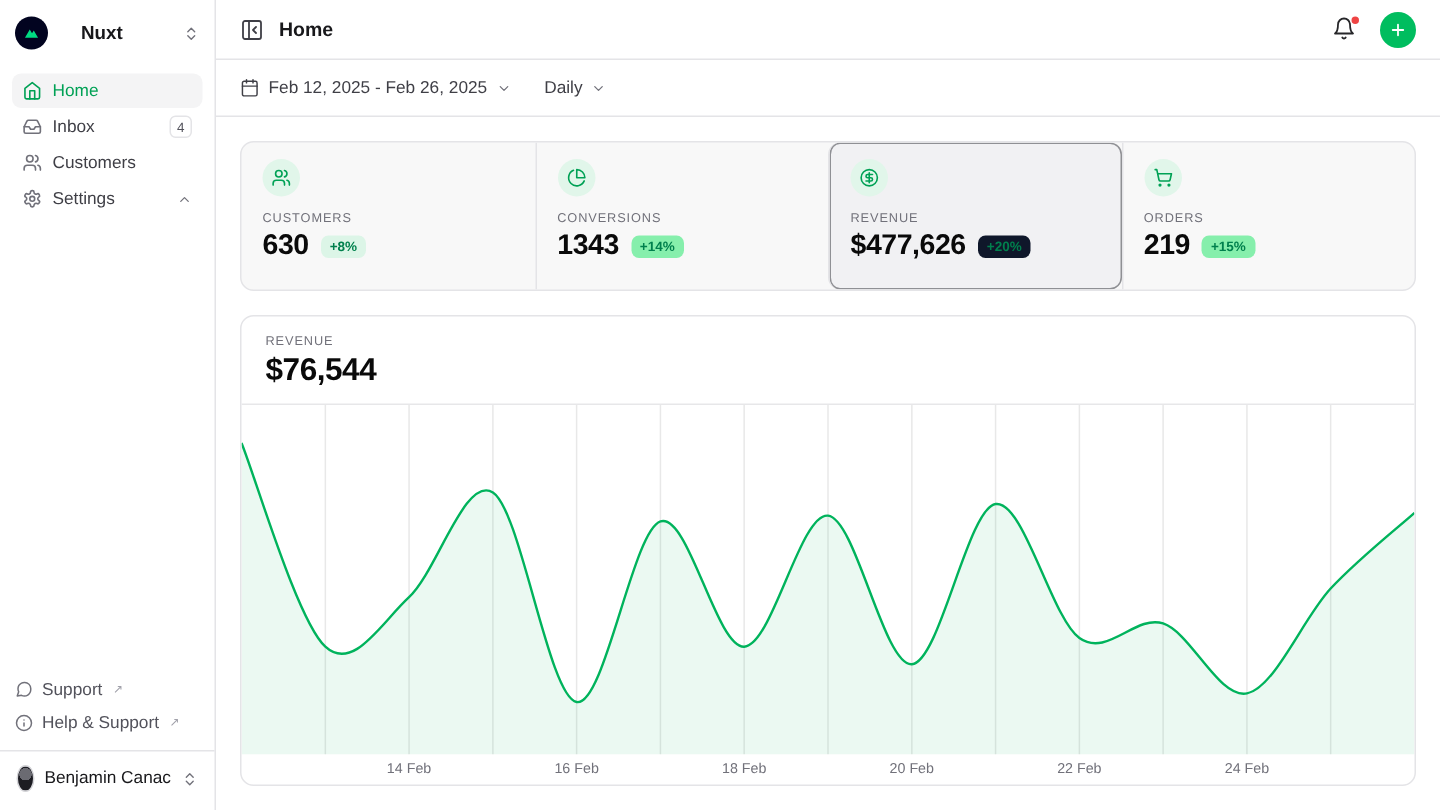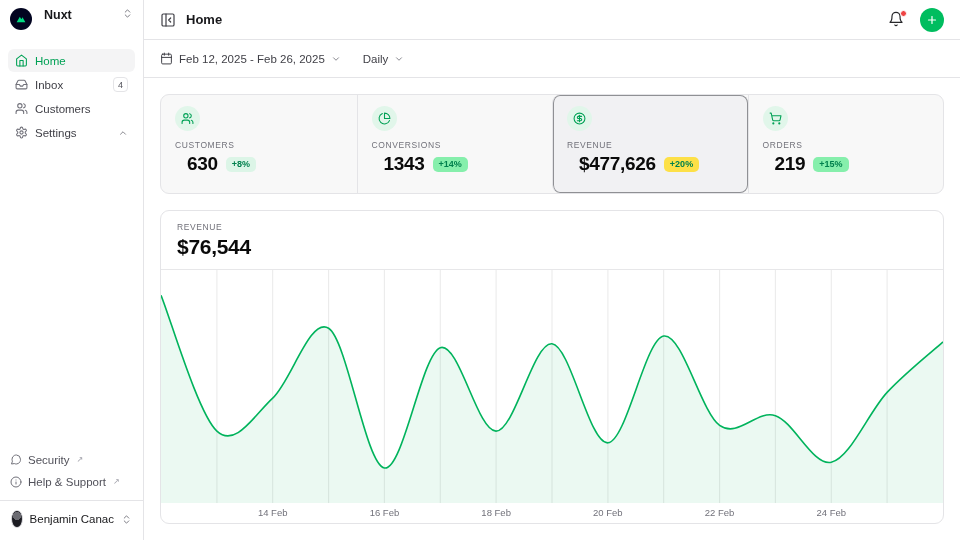--- a/index.html
+++ b/index.html
@@ -4,21 +4,21 @@
 <style>
   * { box-sizing: border-box; margin: 0; padding: 0; }
   html,body { width:960px; height:540px; overflow:hidden; background:#fff;
     font-family:"Liberation Sans","DejaVu Sans",sans-serif; color:#18181b; }
   .app { display:flex; width:960px; height:540px; }
   svg.ic { display:block; flex:none; }
 
   
   .sidebar { width:144px; flex:none; height:100%; border-right:1px solid #e4e4e7;
     display:flex; flex-direction:column; padding:8px; background:#fff; }
-  .ws-row { display:flex; gap:12px; height:28px; padding:0 2px; border-radius:6px; cursor:pointer; }
+  .ws-row { display:flex; align-items:center; gap:22px; height:28px; padding:0 2px; border-radius:6px; cursor:pointer; }
   .ws-logo { width:22px; height:22px; border-radius:50%; background:#020420; display:flex; align-items:center; justify-content:center; }
   .ws-name { font-size:12.5px; font-weight:700; color:#18181b; flex:1; }
   .muted-ic { color:#71717a; }
   .search-box { margin-top:13px; height:26px; border:1px solid #e4e4e7; border-radius:7px;
     display:flex; align-items:center; gap:5px; padding:0 5px 0 7px; background:#fff; cursor:text; }
   .search-ph { flex:1; font-size:11px; color:#71717a; }
   .kbd { width:14px; height:14px; border:1px solid #e4e4e7; border-radius:3.5px; background:#fafafa;
     font-size:8.5px; color:#52525b; display:flex; align-items:center; justify-content:center; }
   .nav { margin-top:13px; display:flex; flex-direction:column; gap:1px; }
   .nav-item { display:flex; align-items:center; gap:7px; height:23px; padding:0 7px; border-radius:6px;
@@ -55,21 +55,21 @@
   .content { padding:16px; flex:1; display:flex; flex-direction:column; min-height:0; }
 
   
   .stats-grid { display:grid; grid-template-columns:repeat(4,1fr); border:1px solid #e4e4e7; border-radius:9px;
     background:#f8f8f8; overflow:hidden; height:100px; flex:none; }
   .stat-card { padding:11px 14px; cursor:pointer; position:relative; }
   .stat-card + .stat-card { border-left:1px solid #e4e4e7; }
   .stat-card.selected { box-shadow:inset 0 0 0 1px #8f9094; border-radius:8px; background:#f1f1f3; }
   .stat-icon-circle { width:25px; height:25px; border-radius:50%; display:flex; align-items:center; justify-content:center; }
   .stat-label { margin-top:9px; font-size:8.5px; font-weight:500; letter-spacing:0.6px; color:#71717a; }
-  .stat-value-row { margin-top:3px; display:flex; align-items:center; gap:8px;margin-left:12px; }
+  .stat-value-row { margin-top:3px; display:flex; align-items:center; gap:8px; }
   .stat-value { font-size:19px; font-weight:700; letter-spacing:-0.3px; color:#0a0a0a; }
   .delta-badge { font-size:9px; font-weight:700; padding:2.5px 6px; border-radius:5px; }
 
   
   .chart-panel { margin-top:16px; border:1px solid #e4e4e7; border-radius:9px; background:#fff; flex:1;
     display:flex; flex-direction:column; min-height:0; overflow:hidden; }
   .chart-head { padding:11px 16px 10px; border-bottom:1px solid #e7e7e9; flex:none; }
   .chart-kicker { font-size:8.5px; font-weight:500; letter-spacing:0.6px; color:#71717a; }
   .chart-total { font-size:21px; font-weight:700; letter-spacing:-0.3px; margin-top:3px; color:#0a0a0a; }
   .chart-plot { flex:1; min-height:0; position:relative; }
@@ -135,21 +135,21 @@
             <path d="m18 15-6-6-6 6"></path>
           </svg>
       </div>
     </nav>
 
     <div class="sb-bottom">
       <div class="link-row" style="align-items:center;">
         <svg class="ic nico" width="12" height="12" viewBox="0 0 24 24" fill="none" stroke="currentColor" stroke-width="2" stroke-linecap="round" stroke-linejoin="round">
             <path d="M21 11.5a8.38 8.38 0 0 1-.9 3.8 8.5 8.5 0 0 1-7.6 4.7 8.38 8.38 0 0 1-3.8-.9L3 20l1.9-5.7a8.38 8.38 0 0 1-.9-3.8 8.5 8.5 0 0 1 4.7-7.6 8.38 8.38 0 0 1 3.8-.9h.5a8.48 8.48 0 0 1 8 8z"></path>
           </svg>
-        <span>Security</span>
+        <span>Support</span>
         <span class="ext">↗</span>
       </div>
       <div class="link-row" style="align-items:center;">
         <svg class="ic nico" width="12" height="12" viewBox="0 0 24 24" fill="none" stroke="currentColor" stroke-width="2" stroke-linecap="round" stroke-linejoin="round">
             <circle cx="12" cy="12" r="10"></circle>
             <path d="M12 16v-4"></path>
             <path d="M12 8h.01"></path>
           </svg>
         <span>Help &amp; Support</span>
         <span class="ext">↗</span>
@@ -246,21 +246,21 @@
           <span class="stat-icon-circle" style="background: rgb(225, 246, 234); color: rgb(0, 161, 85);">
             <svg class="ic" width="13" height="13" viewBox="0 0 24 24" fill="none" stroke="currentColor" stroke-width="2" stroke-linecap="round" stroke-linejoin="round">
                 <circle cx="12" cy="12" r="10"></circle>
                 <path d="M16 8h-6a2 2 0 1 0 0 4h4a2 2 0 1 1 0 4H8"></path>
                 <path d="M12 18V6"></path>
               </svg>
           </span>
           <div class="stat-label">REVENUE</div>
           <div class="stat-value-row">
             <span class="stat-value">$477,626</span>
-            <span class="delta-badge" style="background: #fde047; color: rgb(0, 128, 77);">+20%</span>
+            <span class="delta-badge" style="background: #0f172a; color: rgb(0, 128, 77);">+20%</span>
           </div>
         </div>
         <div class="stat-card">
           <span class="stat-icon-circle" style="background: rgb(225, 246, 234); color: rgb(0, 161, 85);">
             <svg class="ic" width="13" height="13" viewBox="0 0 24 24" fill="none" stroke="currentColor" stroke-width="2" stroke-linecap="round" stroke-linejoin="round">
                 <circle cx="8" cy="21" r="1"></circle>
                 <circle cx="19" cy="21" r="1"></circle>
                 <path d="M2.05 2.05h2l2.66 12.42a2 2 0 0 0 2 1.58h9.78a2 2 0 0 0 1.95-1.57l1.65-7.43H5.12"></path>
               </svg>
           </span>

